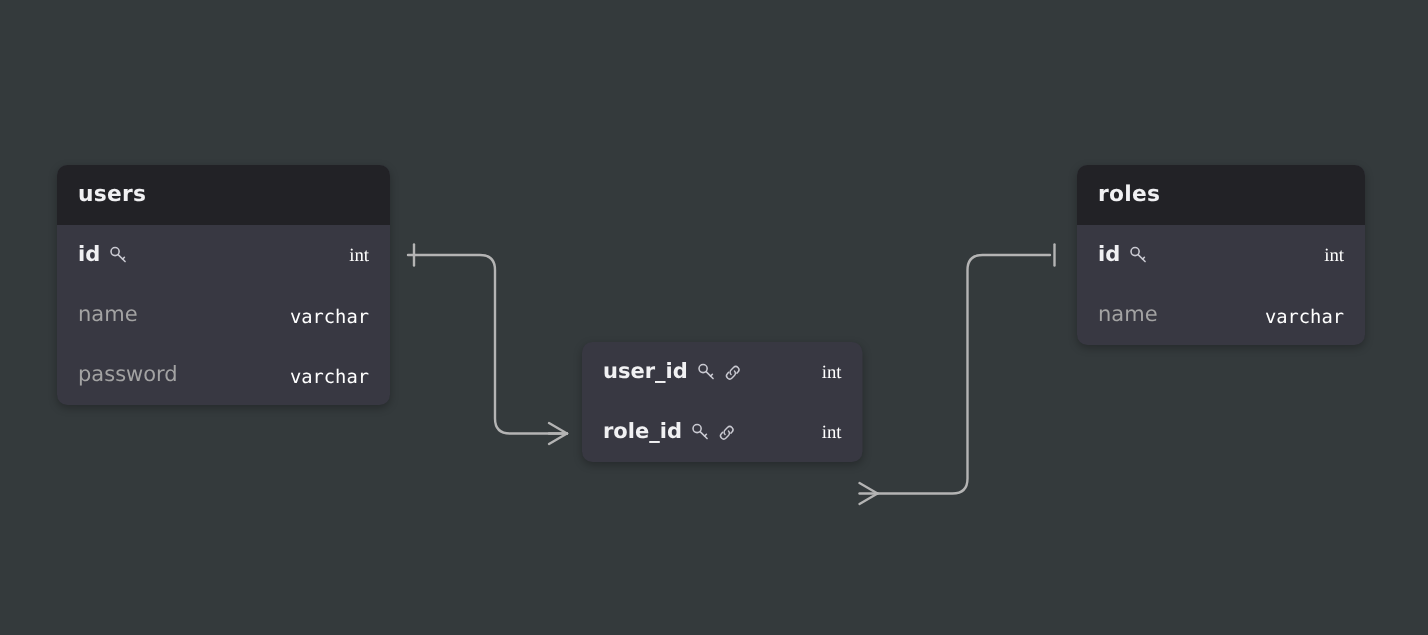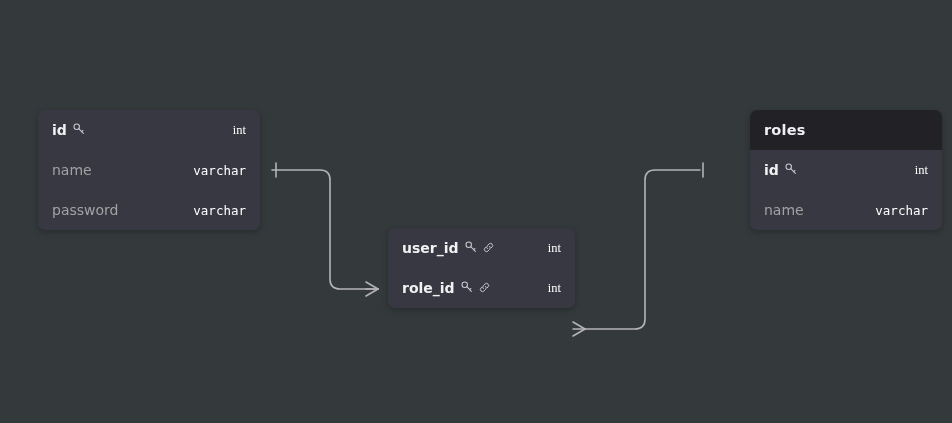--- a/index.html
+++ b/index.html
@@ -63,21 +63,21 @@
     height: 40px;
     display: flex;
     align-items: center;
     justify-content: space-between;
     padding: 0 14px;
     box-sizing: border-box;
     gap: 10px;
   }
   .col-left {
     display: flex;
-    align-items: flex-start;
+    align-items: center;
     gap: 5px;
     min-width: 0;
   }
   .col-name {
     font-size: 14px;
     color: #a3a3a3;
     white-space: nowrap;
   }
   .col-row.is-key .col-name {
     color: #f1f1f3;
@@ -125,20 +125,23 @@
         <path d="M 585 329 L 573 322"></path>
         <path d="M 585 329 L 573 329"></path>
         <path d="M 585 329 L 573 336"></path>
 
         <path d="M 703 163 V 177"></path>
       </g>
     </g>
   </svg>
 
   <div class="table-node" style="left:38px; top:110px; width:222px;">
+    <div class="table-header">
+      <span class="table-title">users</span>
+    </div>
     <div class="table-body">
 
       <div class="col-row is-key">
         <span class="col-left">
           <span class="col-name">id</span>
           <span class="col-icons">
             <span>
               <svg width="14" height="14" viewBox="0 0 16 16" fill="none" stroke="#c9c9d1" stroke-width="1.2" stroke-linecap="round" stroke-linejoin="round">
                 <circle cx="5.4" cy="5.4" r="3.1"></circle>
                 <path d="M7.7 7.7 L13 13"></path>
@@ -210,21 +213,21 @@
               </svg>
             </span>
           </span>
         </span>
         <span class="col-type">int</span>
       </div>
 
     </div>
   </div>
 
-  <div class="table-node" style="left:750px; top:110px; width:192px;">
+  <div class="table-node" style="left:718px; top:110px; width:192px;">
     <div class="table-header">
       <span class="table-title">roles</span>
     </div>
     <div class="table-body">
 
       <div class="col-row is-key">
         <span class="col-left">
           <span class="col-name">id</span>
           <span class="col-icons">
             <span>

